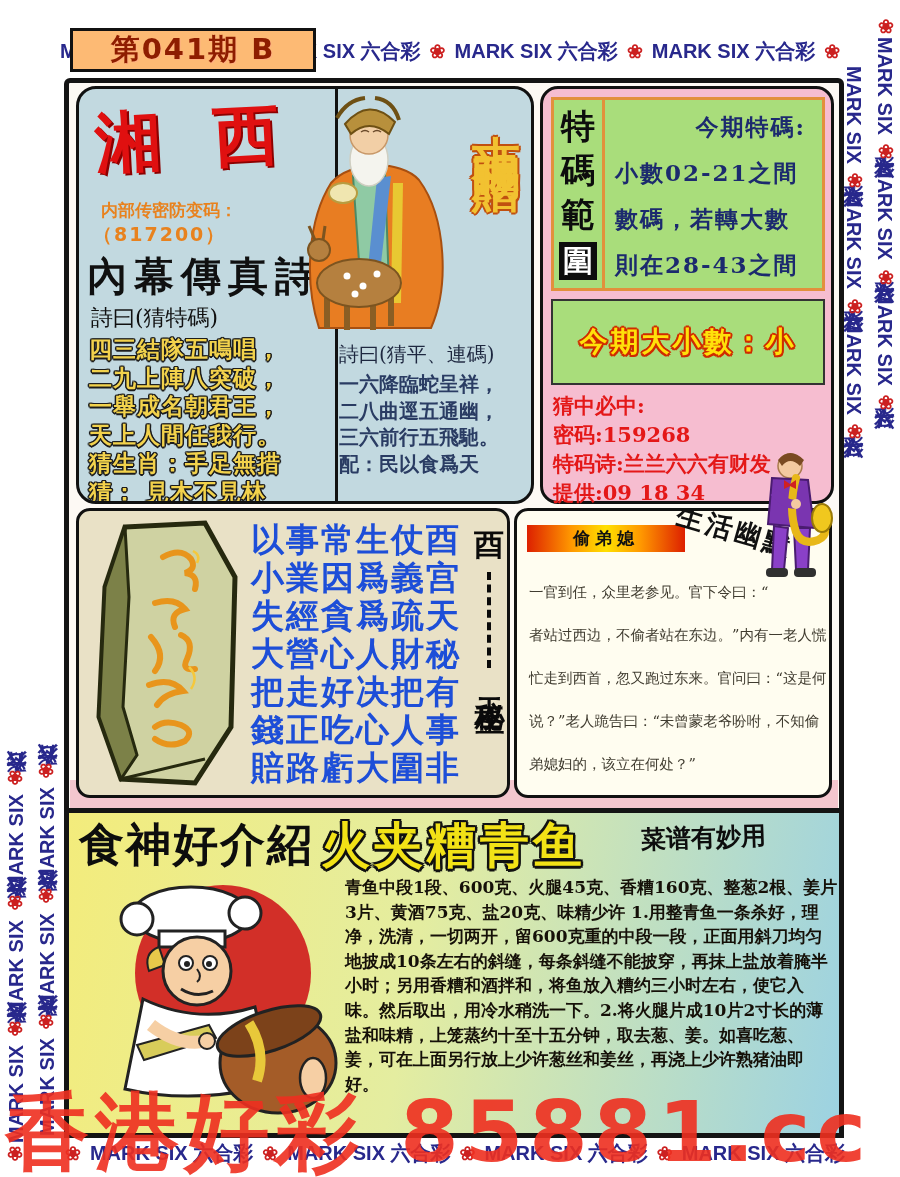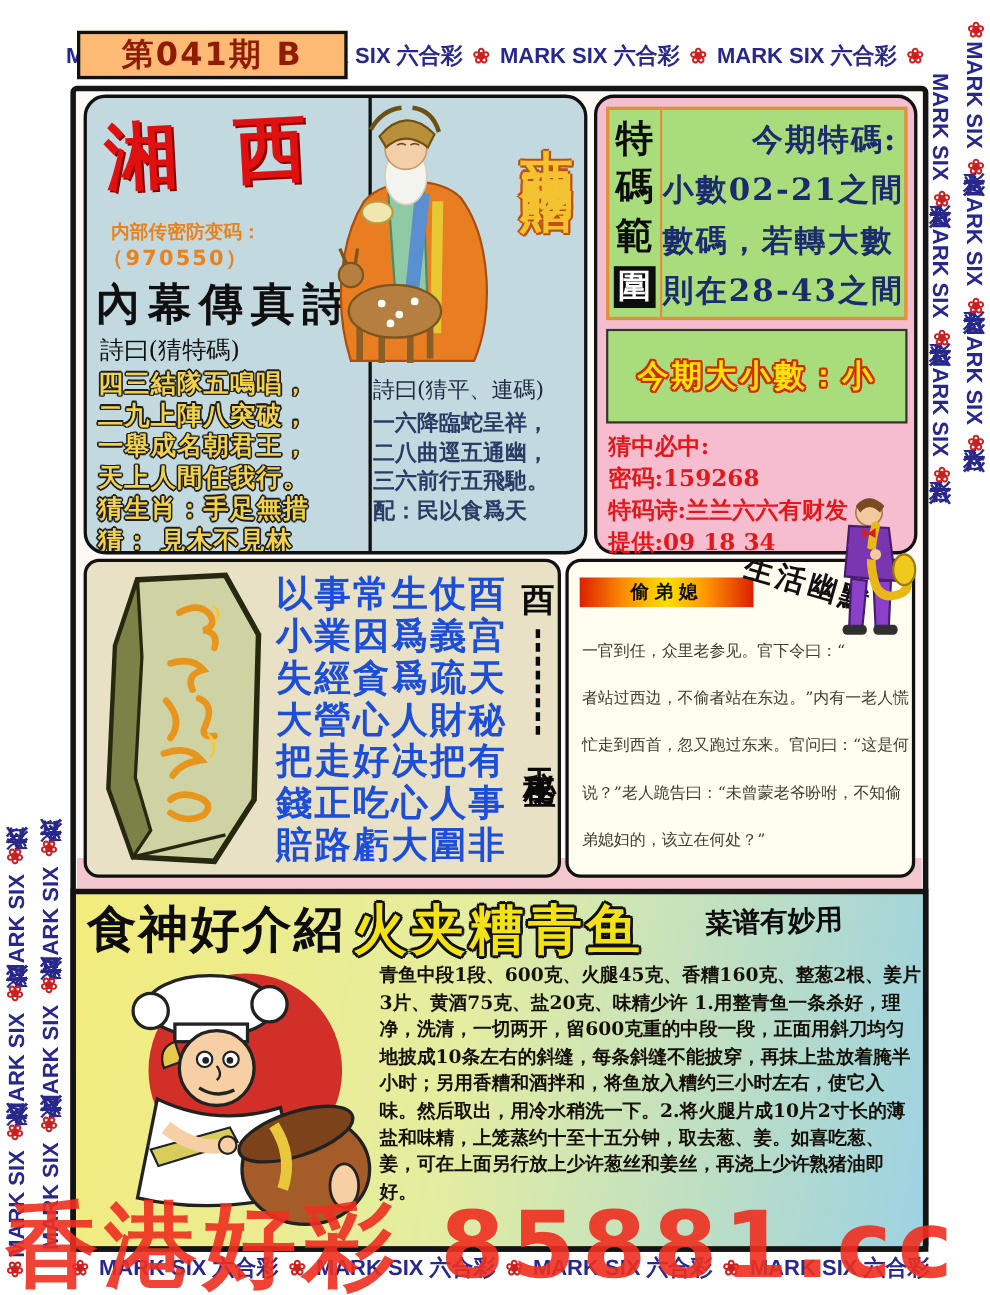--- a/index.html
+++ b/index.html
@@ -54,21 +54,21 @@
   <div class="abs" style="left:64px;top:78px;width:780px;height:1060px;border:5px solid #141414;border-radius:6px;background:#fdf9f4"></div>
 
   <div class="abs" style="left:70px;top:780px;width:768px;height:32px;background:#f4c6ce"></div>
 
   <div class="panel" style="left:76px;top:86px;width:458px;height:418px;background:#c2d9e0;border-radius:20px;overflow:hidden">
     <div class="abs" style="left:256px;top:0;bottom:0;width:3px;background:#111"></div>
 
     <div class="abs serif" style="left:16px;top:4px;font-size:66px;font-weight:900;color:#e01010;letter-spacing:52px;transform:rotate(-3deg);text-shadow:2px 2px 0 #8c0000;white-space:nowrap">湘西</div>
 
     <div class="abs" style="left:22px;top:110px;font-size:17px;font-weight:800;color:#e8821e;white-space:nowrap">内部传密防变码：</div>
-    <div class="abs" style="left:14px;top:133px;font-size:19px;font-weight:800;color:#e8821e;letter-spacing:2px">（970550）</div>
+    <div class="abs" style="left:14px;top:133px;font-size:19px;font-weight:800;color:#e8821e;letter-spacing:2px">（817200）</div>
 
     <div class="abs serif" style="left:8px;top:160px;font-size:40px;font-weight:700;color:#101010;letter-spacing:7px;white-space:nowrap">內幕傳真詩</div>
     <div class="abs serif" style="left:12px;top:214px;font-size:22px;color:#101010;white-space:nowrap">詩曰(猜特碼)</div>
 
     <div class="abs" style="left:10px;top:246px;font-size:23px;font-weight:800;line-height:28.5px;letter-spacing:1px">
       <div class="pline odark">四三結隊五鳴唱，</div>
       <div class="pline odark">二九上陣八突破，</div>
       <div class="pline odark">一舉成名朝君王，</div>
       <div class="pline odark">天上人間任我行。</div>
       <div class="pline odark">猜生肖：手足無措</div>
@@ -111,21 +111,21 @@
 
   <div class="panel" style="left:540px;top:86px;width:294px;height:418px;background:#f6bdd0;border-radius:18px">
     <div class="abs" style="left:8px;top:8px;width:274px;height:194px;background:#a9dd7b;border:3px solid #e2903c;display:flex">
       <div style="width:48px;padding-top:4px;display:flex;flex-direction:column;align-items:center">
         <div class="serif" style="font-size:34px;font-weight:900;height:44px;line-height:44px;color:#0d0d0d">特</div>
         <div class="serif" style="font-size:34px;font-weight:900;height:44px;line-height:44px;color:#0d0d0d">碼</div>
         <div class="serif" style="font-size:34px;font-weight:900;height:44px;line-height:44px;color:#0d0d0d">範</div>
         <div class="serif" style="font-size:30px;font-weight:900;width:38px;height:38px;line-height:38px;margin-top:6px;background:#0d0d0d;color:#fff;text-align:center">圍</div>
       </div>
       <div style="width:3px;background:#e2903c"></div>
-      <div class="serif" style="flex:1;padding:4px 0;font-size:28px;font-weight:700;color:#1c2a6e;line-height:46px;letter-spacing:2px">
+      <div class="serif" style="flex:1;padding:4px 10px;font-size:23px;font-weight:700;color:#1c2a6e;line-height:46px;letter-spacing:2px">
         <div class="rngln" style="text-align:right;padding-right:6px">今期特碼:</div>
         <div class="rngln">小數02-21之間</div>
         <div class="rngln">數碼，若轉大數</div>
         <div class="rngln">則在28-43之間</div>
       </div>
     </div>
 
     <div class="abs" style="left:8px;top:210px;width:274px;height:86px;background:#a9dd7b;border:2px solid #333;display:flex;flex-direction:column;justify-content:center;align-items:center;gap:5px">
       <div class="ored pline" style="font-size:28px;font-weight:900;letter-spacing:3px">今期大小數：小</div>
     </div>

